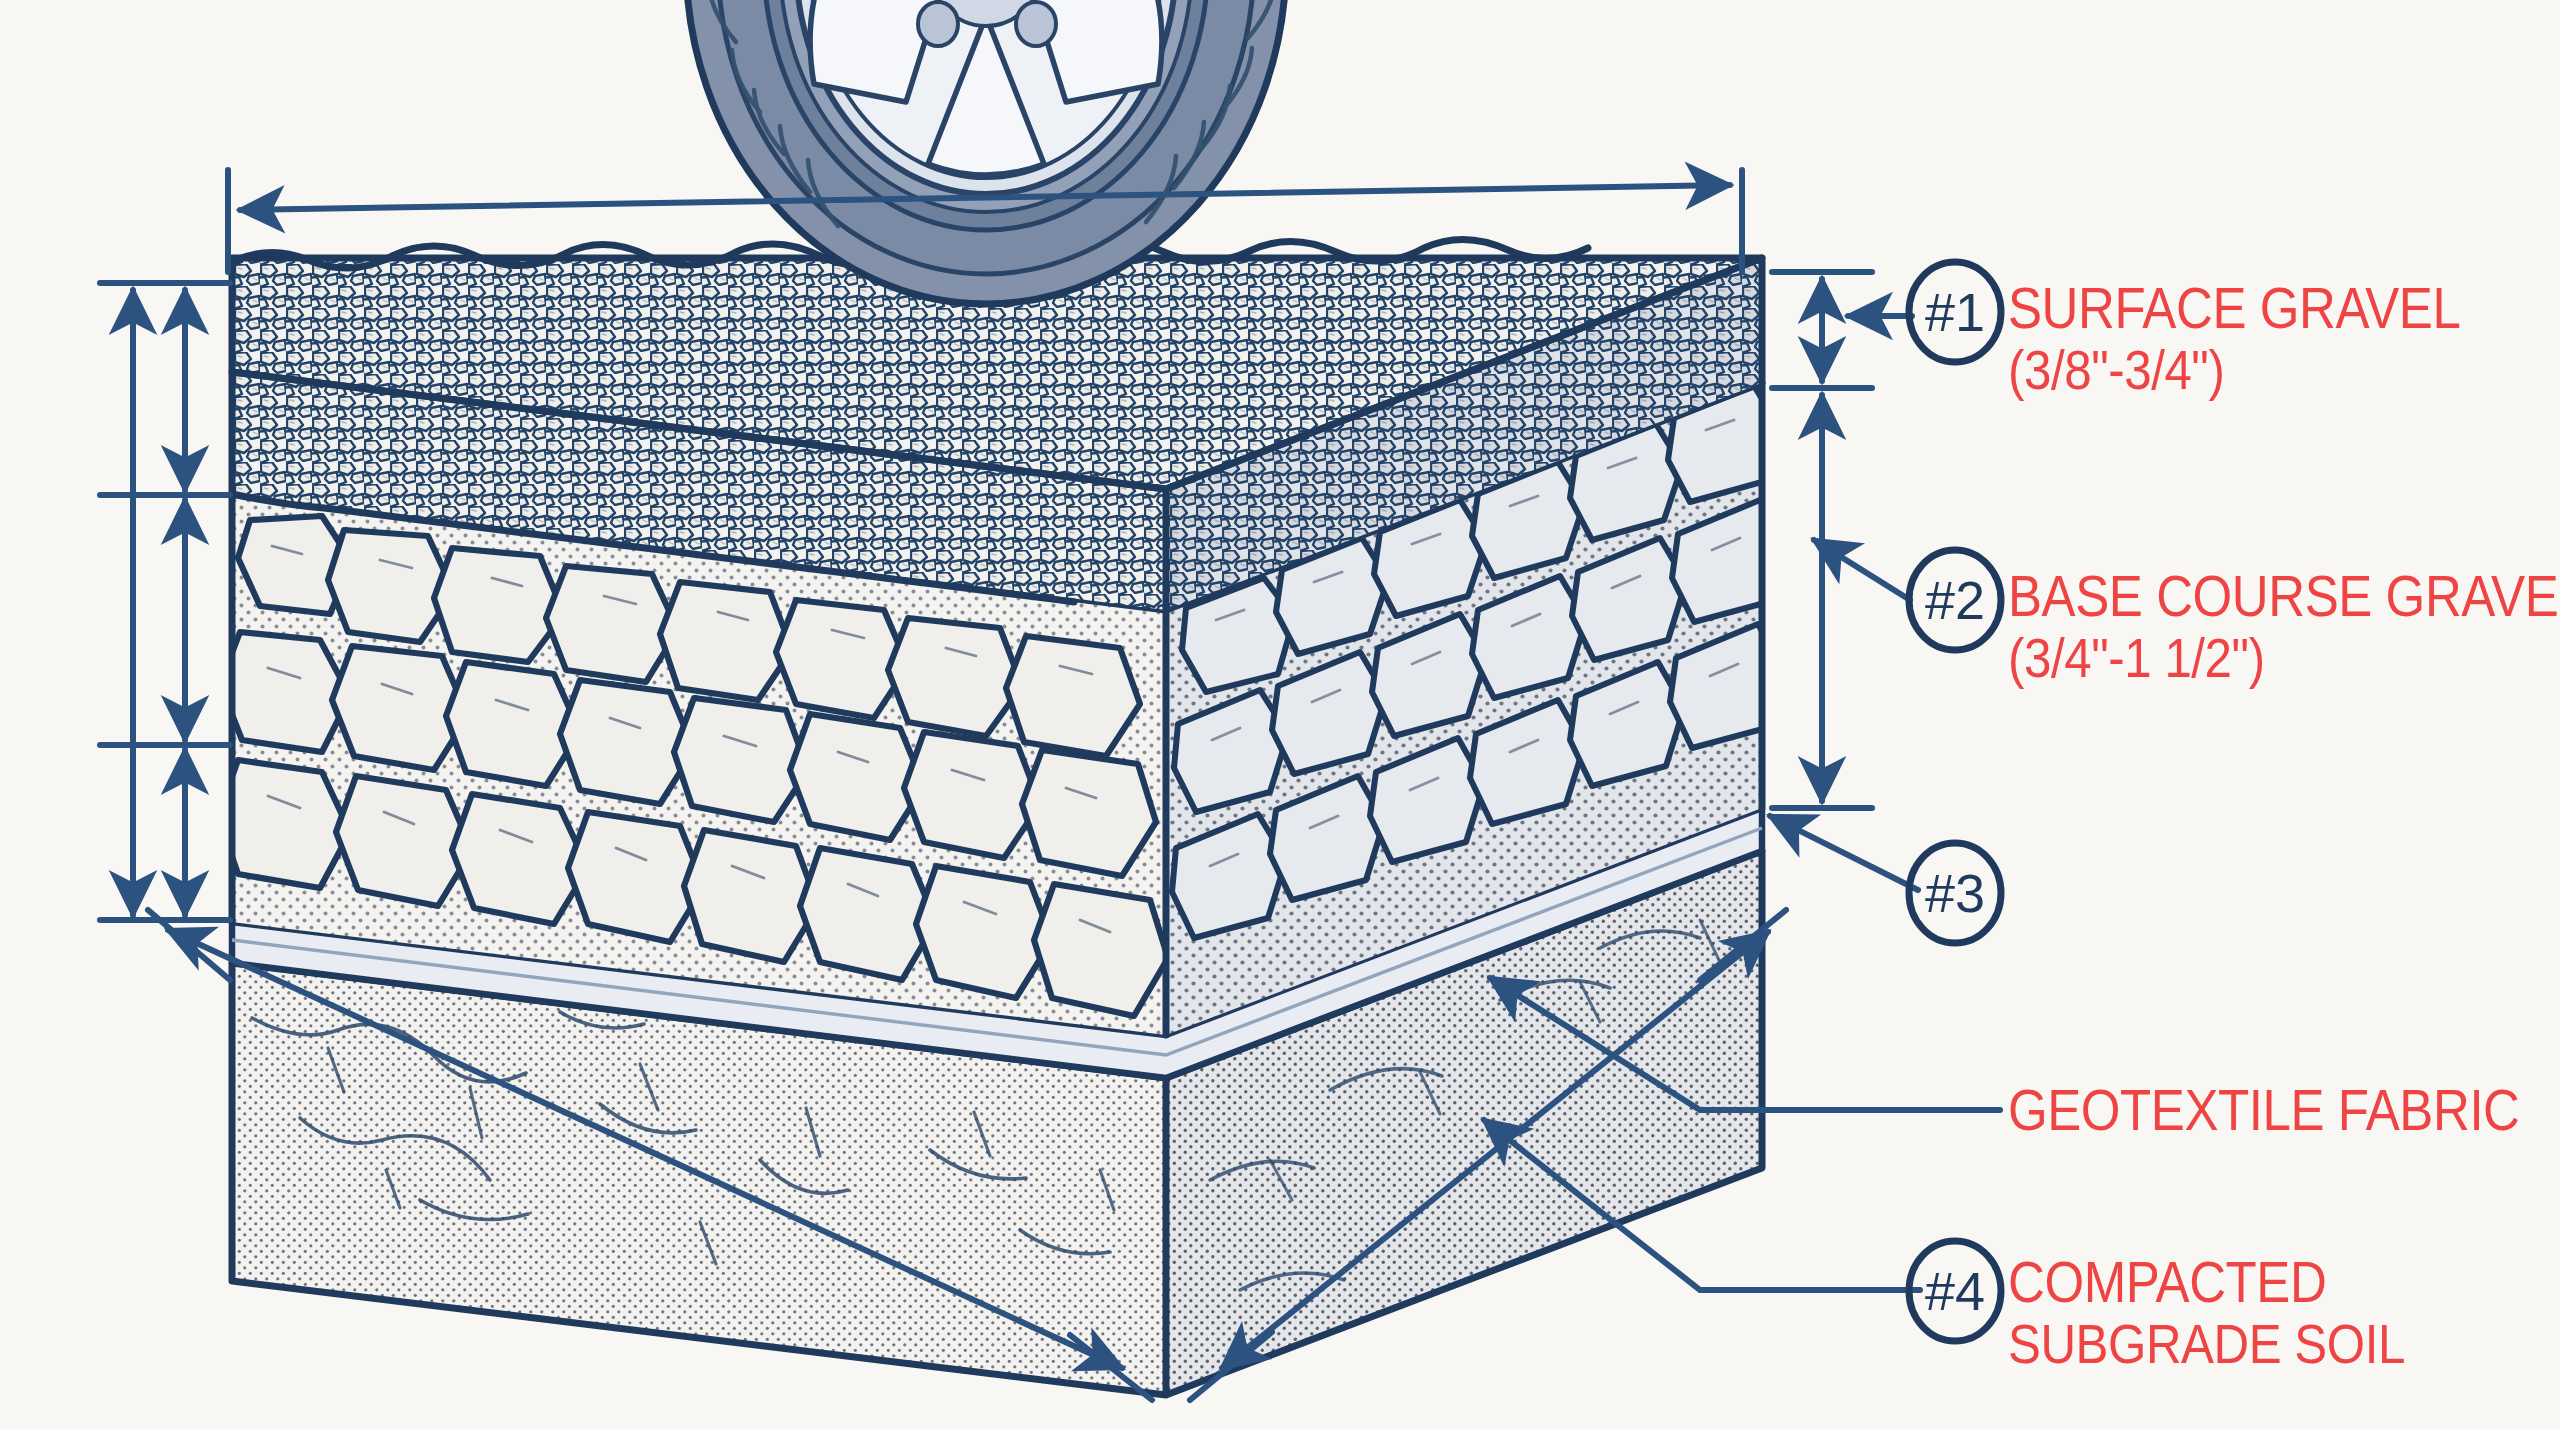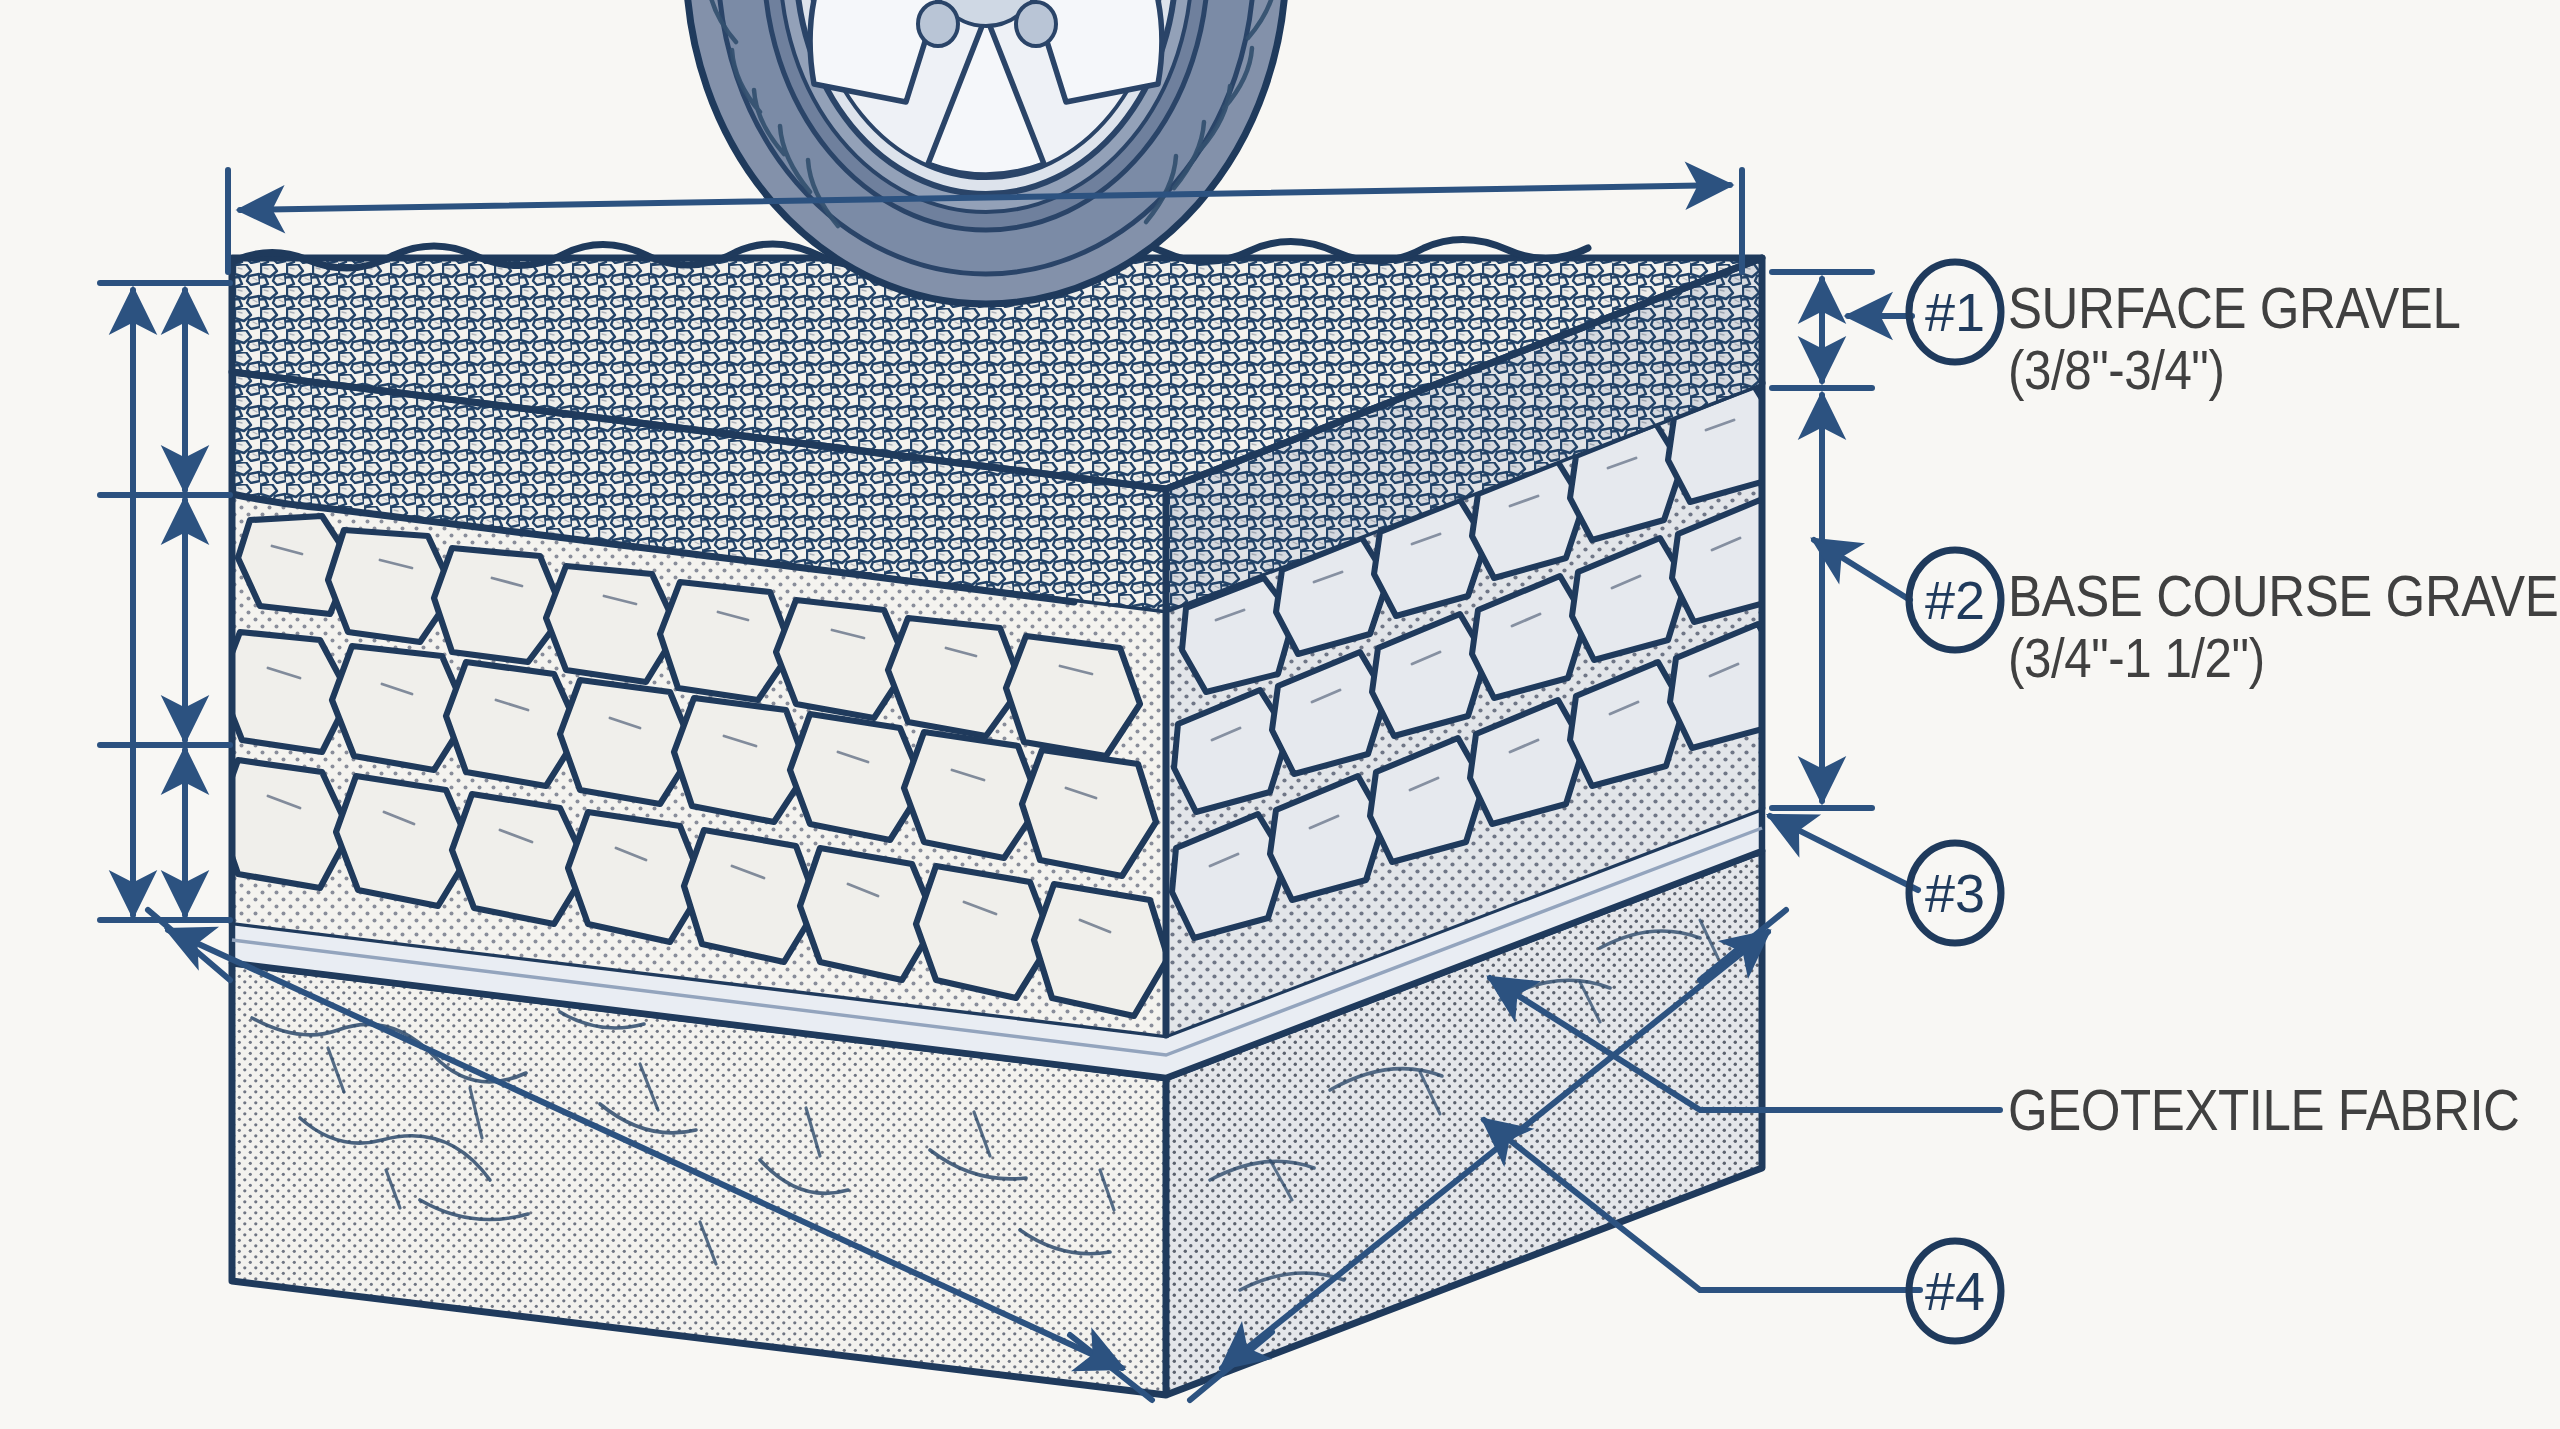--- a/index.html
+++ b/index.html
@@ -21,21 +21,21 @@
   #stage svg.full {
     position: absolute;
     left: 0;
     top: 0;
     width: 2560px;
     height: 1429px;
     display: block;
   }
   .lbl {
     position: absolute;
-    color: #404040;
+    color: #ef4444;
     font-family: "Liberation Sans", sans-serif;
     font-weight: 400;
     letter-spacing: -0.5px;
     white-space: nowrap;
     line-height: 1.02;
   }
   .lbl .l1 {
     display: block;
     font-size: 58px;
     transform: scaleX(0.88);
@@ -390,14 +390,18 @@
 <div class="lbl" style="left:2008px; top:566px;">
   <span class="l1">BASE COURSE GRAVEL</span>
   <span class="l2">(3/4"-1 1/2")</span>
 </div>
 
 
 <div class="lbl" style="left:2008px; top:1080px;">
   <span class="l1">GEOTEXTILE FABRIC</span>
 </div>
 
-
+<div class="lbl" style="left:2008px; top:1252px;">
+  <span class="l1">COMPACTED</span>
+  <span class="l2">SUBGRADE SOIL</span>
 </div>
 
+</div>
+
 </body></html>

